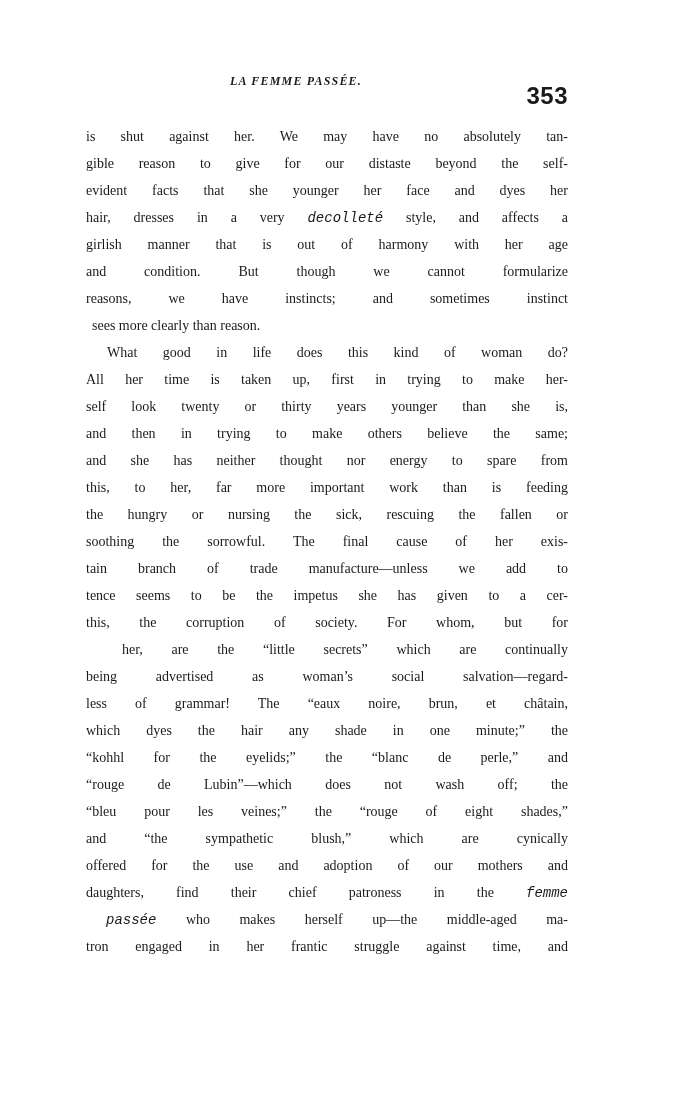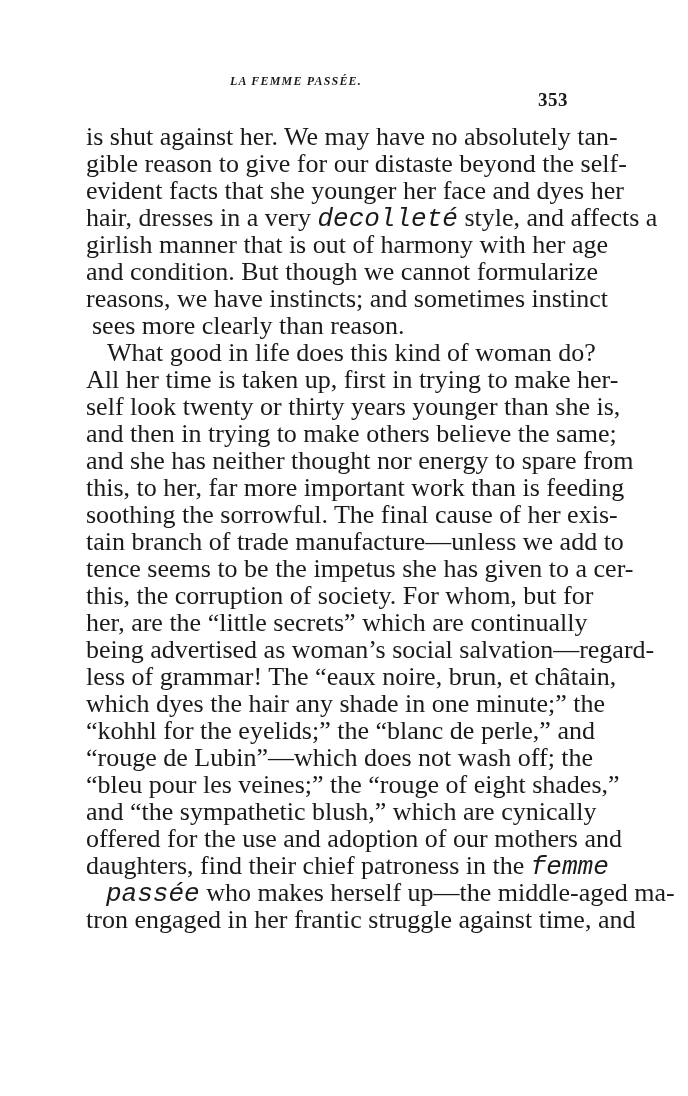--- a/index.html
+++ b/index.html
@@ -28,38 +28,38 @@
     top: 0;
     font-family: "Liberation Serif", serif;
     font-style: italic;
     font-weight: bold;
     font-size: 12px;
     letter-spacing: 1.2px;
   }
   .page-number {
     position: absolute;
     right: 0;
-    top: 15px;
-    font-family: Liberation Serif, serif;
-    font-size: 19px;
+    top: 8px;
+    font-family: Liberation Sans, sans-serif;
+    font-size: 24px;
     font-weight: bold;
     letter-spacing: 0.5px;
   }
   .body-text {
     position: absolute;
     top: 123px;
     left: 86px;
     width: 482px;
   }
   .line {
     display: block;
     height: 34.2px;
     line-height: 34.2px;
     font-family: "Liberation Serif", serif;
-    font-size: 26px;
+    font-size: 14px;
     text-align: justify;
     text-align-last: justify;
     white-space: nowrap;
     overflow: visible;
   }
   .line.last {
     text-align-last: left;
     margin-left: 6px;
   }
   .line.indent {
@@ -86,25 +86,26 @@
     <div class="line" style="height: 27px; line-height: 27px;">girlish manner that is out of harmony with her age</div>
     <div class="line" style="height: 27px; line-height: 27px;">and condition.  But though we cannot formularize</div>
     <div class="line" style="height: 27px; line-height: 27px;">reasons, we have instincts; and sometimes instinct</div>
     <div class="line last" style="height: 27px; line-height: 27px;">sees more clearly than reason.</div>
     <div class="line indent" style="height: 27px; line-height: 27px;">What good in life does this kind of woman do?</div>
     <div class="line" style="height: 27px; line-height: 27px;">All her time is taken up, first in trying to make her-</div>
     <div class="line" style="height: 27px; line-height: 27px;">self look twenty or thirty years younger than she is,</div>
     <div class="line" style="height: 27px; line-height: 27px;">and then in trying to make others believe the same;</div>
     <div class="line" style="height: 27px; line-height: 27px;">and she has neither thought nor energy to spare from</div>
     <div class="line" style="height: 27px; line-height: 27px;">this, to her, far more important work than is feeding</div>
+    <div class="line" style="height: 27px; line-height: 27px;">the hungry or nursing the sick, rescuing the fallen or</div>
     <div class="line" style="height: 27px; line-height: 27px;">soothing the sorrowful.  The final cause of her exis-</div>
     <div class="line" style="height: 27px; line-height: 27px;">tain branch of trade manufacture—unless we add to</div>
     <div class="line" style="height: 27px; line-height: 27px;">tence seems to be the impetus she has given to a cer-</div>
     <div class="line" style="height: 27px; line-height: 27px;">this, the corruption of society.  For whom, but for</div>
-    <div class="line" style="height: 27px; line-height: 27px;">her, are the “little secrets” which are continually</div>
+    <div class="line" style="height: 27px; line-height: 27px; margin-left: 36px;">her, are the “little secrets” which are continually</div>
     <div class="line" style="height: 27px; line-height: 27px;">being advertised as woman’s social salvation—regard-</div>
     <div class="line" style="height: 27px; line-height: 27px;">less of grammar!  The “eaux noire, brun, et châtain,</div>
     <div class="line" style="height: 27px; line-height: 27px;">which dyes the hair any shade in one minute;” the</div>
     <div class="line" style="height: 27px; line-height: 27px;">“kohhl for the eyelids;” the “blanc de perle,” and</div>
     <div class="line" style="height: 27px; line-height: 27px;">“rouge de Lubin”—which does not wash off; the</div>
     <div class="line" style="height: 27px; line-height: 27px;">“bleu pour les veines;” the “rouge of eight shades,”</div>
     <div class="line" style="height: 27px; line-height: 27px;">and “the sympathetic blush,” which are cynically</div>
     <div class="line" style="height: 27px; line-height: 27px;">offered for the use and adoption of our mothers and</div>
     <div class="line" style="height: 27px; line-height: 27px;"><span>daughters, find their chief patroness in the </span><em>femme</em></div>
     <div class="line" style="height: 27px; line-height: 27px; margin-left: 20px;"><em>passée</em><span> who makes herself up—the middle-aged ma-</span></div>

